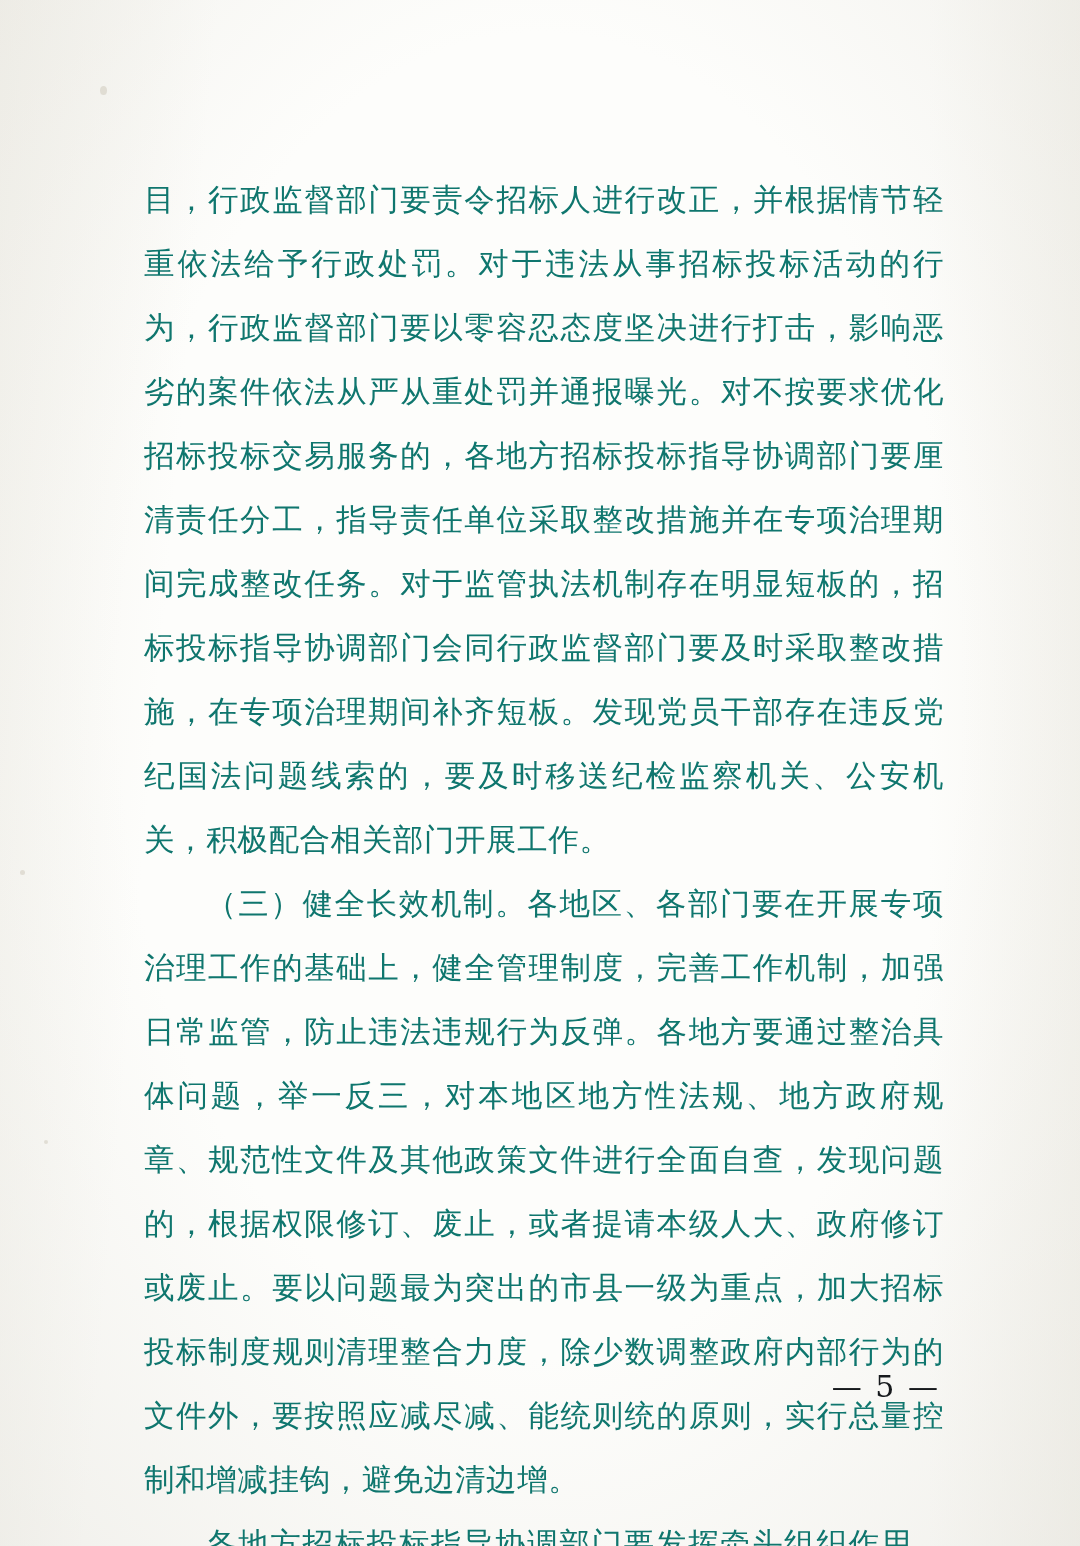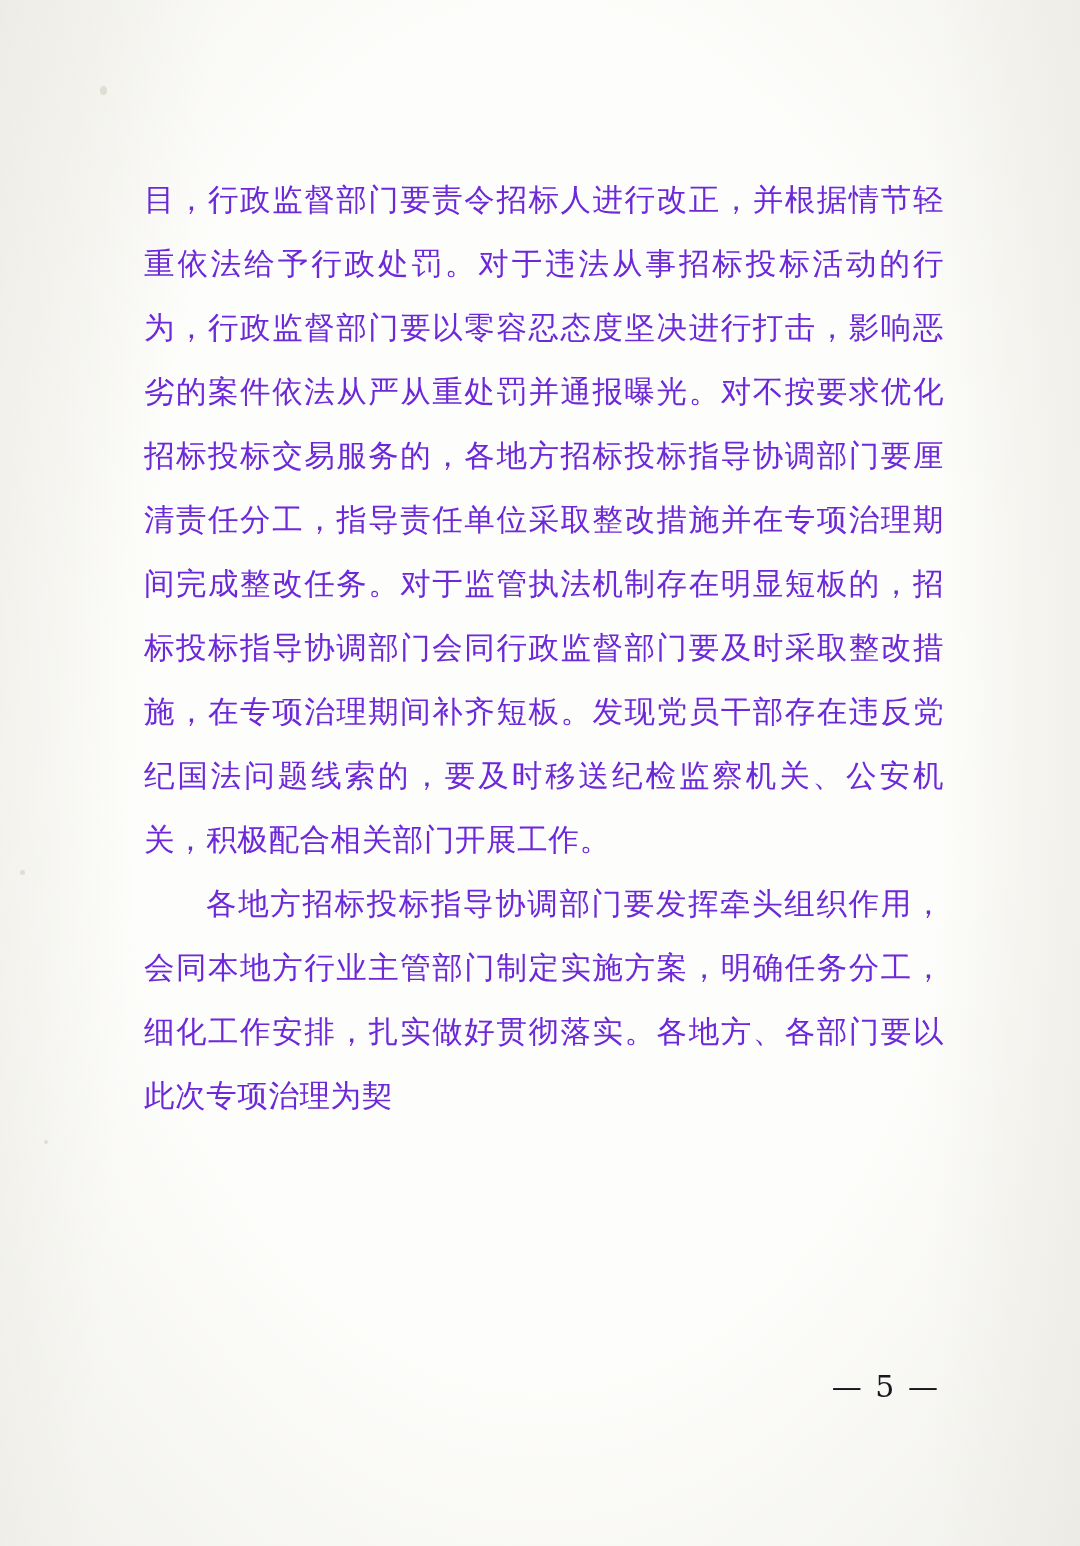--- a/index.html
+++ b/index.html
@@ -37,21 +37,21 @@
   .doc-body {
     position: absolute;
     left: 144px;
     top: 168px;
     width: 800px;
   }
   .para {
     font-family: "DejaVu Serif", serif;
     font-size: 30.5px;
     line-height: 64px;
-    color: #6d28d9;
+    color: #0f766e;
     text-align: justify;
     text-justify: inter-ideograph;
     letter-spacing: 0.6px;
     margin: 0 0 0 0;
     word-break: break-all;
   }
   .para.indent {
     text-indent: 62px;
   }
   .page-number {
@@ -70,18 +70,19 @@
 <div class="page">
 
   <div class="paper-tint"></div>
 
   <div class="speck" style="left:100px; top:86px; width:7px; height:9px;"></div>
   <div class="speck" style="left:20px; top:870px; width:5px; height:5px;"></div>
   <div class="speck" style="left:44px; top:1140px; width:4px; height:4px;"></div>
 
   <div class="doc-body">
     <p class="para">目，行政监督部门要责令招标人进行改正，并根据情节轻重依法给予行政处罚。对于违法从事招标投标活动的行为，行政监督部门要以零容忍态度坚决进行打击，影响恶劣的案件依法从严从重处罚并通报曝光。对不按要求优化招标投标交易服务的，各地方招标投标指导协调部门要厘清责任分工，指导责任单位采取整改措施并在专项治理期间完成整改任务。对于监管执法机制存在明显短板的，招标投标指导协调部门会同行政监督部门要及时采取整改措施，在专项治理期间补齐短板。发现党员干部存在违反党纪国法问题线索的，要及时移送纪检监察机关、公安机关，积极配合相关部门开展工作。</p>
+    <p class="para indent">（三）健全长效机制。各地区、各部门要在开展专项治理工作的基础上，健全管理制度，完善工作机制，加强日常监管，防止违法违规行为反弹。各地方要通过整治具体问题，举一反三，对本地区地方性法规、地方政府规章、规范性文件及其他政策文件进行全面自查，发现问题的，根据权限修订、废止，或者提请本级人大、政府修订或废止。要以问题最为突出的市县一级为重点，加大招标投标制度规则清理整合力度，除少数调整政府内部行为的文件外，要按照应减尽减、能统则统的原则，实行总量控制和增减挂钩，避免边清边增。</p>
     <p class="para indent">各地方招标投标指导协调部门要发挥牵头组织作用，会同本地方行业主管部门制定实施方案，明确任务分工，细化工作安排，扎实做好贯彻落实。各地方、各部门要以此次专项治理为契</p>
   </div>
 
   <div class="page-number">— 5 —</div>
 
 </div>
 
 </body></html>

